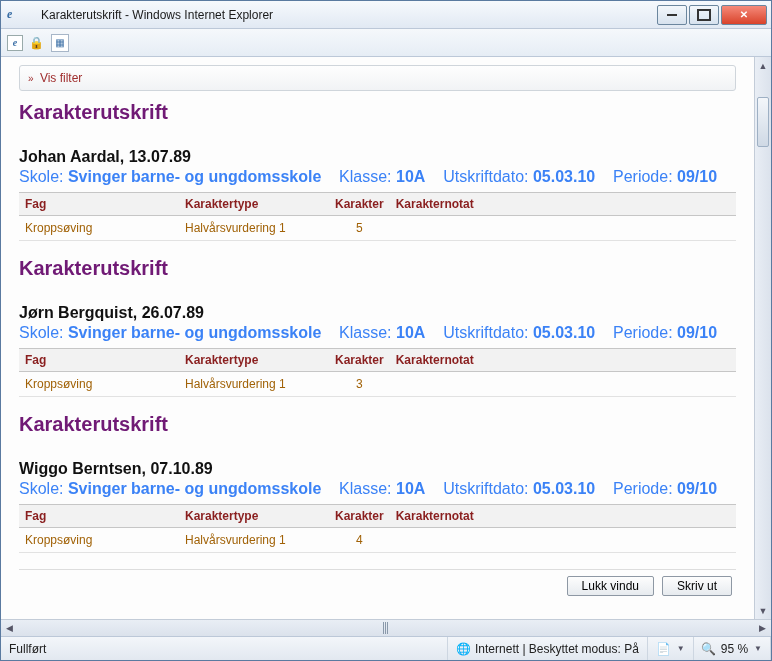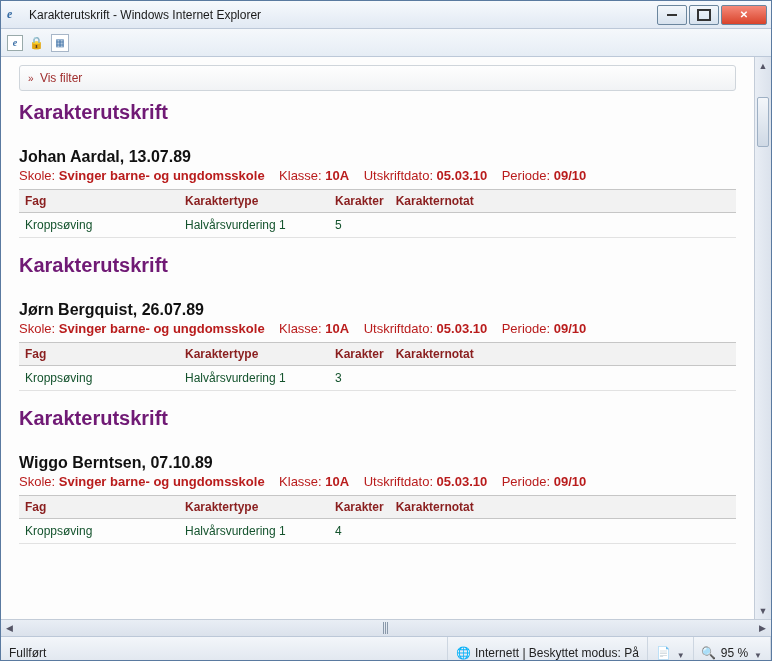--- a/index.html
+++ b/index.html
@@ -1,21 +1,21 @@
 <!DOCTYPE html>
 <html><head>
 <meta charset="utf-8">
 <style>
   * { box-sizing: border-box; }
   html, body { margin:0; padding:0; font-family: "Segoe UI", Tahoma, Arial, sans-serif; font-size:12px; background:#d6dde6; }
   .window { width:772px; height:661px; background:#fff; border:1px solid #5a7aa0; position:relative; display:flex; flex-direction:column; }
   
   .titlebar { height:28px; background:linear-gradient(#f6f9fd,#e1e9f3); display:flex; align-items:center; padding:0 4px; border-bottom:1px solid #bcc8d8; }
   .titlebar .favicon { width:16px; height:16px; margin:0 6px 0 2px; }
-  .titlebar .title { flex:1; color:#1a1a1a; font-size:12px; }
+  .titlebar .title { flex:1; color:#1a1a1a; font-size:12px;margin-left:12px; }
   .win-controls { display:flex; gap:0; margin-left:auto; }
   .win-btn { width:30px; height:20px; border:1px solid #6b869e; background:linear-gradient(#f3f7fb,#d7e2ee); display:flex; align-items:center; justify-content:center; font-size:10px; color:#2b2b2b; border-radius:2px; margin-left:2px;}
   .win-btn.close { background:linear-gradient(#f58a7a,#d9432b); color:#fff; width:46px;}
   .win-btn.min::after{content:"";display:block;width:10px;border-bottom:2px solid #333;}
   .win-btn.max::after{content:"";display:block;width:10px;height:8px;border:2px solid #333;}
   .win-btn.close::after{content:"✕";font-weight:bold;}
   
   .addrbar { height:28px; background:linear-gradient(#f5f8fb,#e6edf5); display:flex; align-items:center; padding:2px 6px; border-bottom:1px solid #bcc8d8; gap:6px;}
   .addr-icon { width:16px; height:16px; background:#fff; border:1px solid #9aa; display:flex; align-items:center; justify-content:center; font-size:10px; color:#3a6ea5;}
   .addr-input { flex:1; height:22px; border:1px solid #a7b6c8; background:#fff; padding:0 6px; font-size:12px; color:#333; display:flex; align-items:center; }
@@ -28,39 +28,39 @@
   .vscroll .thumb { position:absolute; left:2px; right:2px; top:40px; height:50px; background:linear-gradient(#f3f6fa,#cfd9e5); border:1px solid #9eb0c4; border-radius:2px;}
   .vscroll .arrow { position:absolute; left:0; right:0; height:17px; display:flex; align-items:center; justify-content:center; font-size:9px; color:#556;}
   .vscroll .arrow.up{top:0;} .vscroll .arrow.down{bottom:0;}
   
   .filterbar { border:1px solid #cfd5db; background:linear-gradient(#fefefe,#f1f3f5); border-radius:3px; padding:5px 8px; margin-bottom:8px;}
   .filterbar a { color:#a02f2f; text-decoration:none; font-size:12px;}
   .filterbar .chev { color:#a02f2f; margin-right:3px; font-size:10px;}
   
   h1.page-title { font-size:20px; font-weight:bold; margin:10px 0 6px 0; color:#701a75;}
   h2.student { font-size:16px; font-weight:bold; margin:24px 0 2px 0; color:#111;}
-  .meta { font-size:13px; color:#b91c1c; margin-bottom:6px;}
+  .meta { font-size:16px; color:#3b82f6; margin-bottom:6px;}
   .meta b { font-weight:bold;}
   table.grades { width:100%; border-collapse:collapse; font-size:12px; margin-bottom:16px;}
   table.grades th { text-align:left; color:#8a1f1f; font-weight:bold; padding:4px 6px; background:#f2f2f2; border-top:1px solid #c6c6c6; border-bottom:1px solid #c6c6c6;}
-  table.grades td { padding:5px 6px; border-bottom:1px solid #e2e2e2; color:#14532d;}
+  table.grades td { padding:5px 6px; border-bottom:1px solid #e2e2e2; color:#a16207;}
   table.grades th:nth-child(1),table.grades td:nth-child(1){width:160px;}
   table.grades th:nth-child(2),table.grades td:nth-child(2){width:150px;}
-  table.grades th:nth-child(3),table.grades td:nth-child(3){width:60px; text-align:left;}
+  table.grades th:nth-child(3),table.grades td:nth-child(3){width:60px; text-align:center;}
   
   .btnrow { border-top:1px solid #ddd; padding:6px 4px; display:flex; justify-content:flex-end; gap:8px; }
   .btn { border:1px solid #8e98a4; background:linear-gradient(#fdfdfd,#e7ebef); padding:2px 14px; font-size:12px; border-radius:2px; cursor:pointer;}
   
   .hscroll { height:17px; background:linear-gradient(#e9eef5,#dbe2ec); border-top:1px solid #c3ccd8; display:flex; align-items:center; position:relative;}
   .hscroll .arrow { width:17px; height:100%; display:flex; align-items:center; justify-content:center; font-size:9px; color:#556;}
   .hscroll .track{flex:1;position:relative;height:100%;}
   .hscroll .tick { position:absolute; left:50%; top:2px; bottom:2px; width:6px; transform:translateX(-50%); background:repeating-linear-gradient(90deg,#8a99aa 0 1px,transparent 1px 2px);}
   
   .statusbar { height:24px; background:linear-gradient(#f3f6fa,#e2e8f0); border-top:1px solid #bcc8d8; display:flex; align-items:center; font-size:12px; color:#222; }
-  .statusbar .cell { padding:0 8px; height:100%; display:flex; align-items:flex-end; border-right:1px solid #cdd6e1; gap:4px;}
+  .statusbar .cell { padding:0 8px; height:100%; display:flex; align-items:center; border-right:1px solid #cdd6e1; gap:4px;}
   .statusbar .cell.flex { flex:1; }
   .statusbar .globe { color:#2d7; font-size:12px;}
   .statusbar .dd { font-size:8px; color:#556; margin-left:2px;}
   .ie-e { font-family:Georgia,serif; font-style:italic; font-weight:bold; color:#3a6ea5; }
 </style>
 </head>
 <body>
 
 <div class="window">
 
@@ -153,20 +153,24 @@
                   <td>Kroppsøving</td>
                   <td>Halvårsvurdering 1</td>
                   <td>4</td>
                   <td></td>
                 </tr>
               </tbody>
             </table>
           </div>
         </div>
 
+      <div class="btnrow">
+        <button class="btn">Lukk vindu</button>
+        <button class="btn">Skriv ut</button>
+      </div>
 
     </div>
     <div class="vscroll">
       <div class="arrow up">▲</div>
       <div class="thumb"></div>
       <div class="arrow down">▼</div>
     </div>
   </div>
 
   <div class="hscroll">

